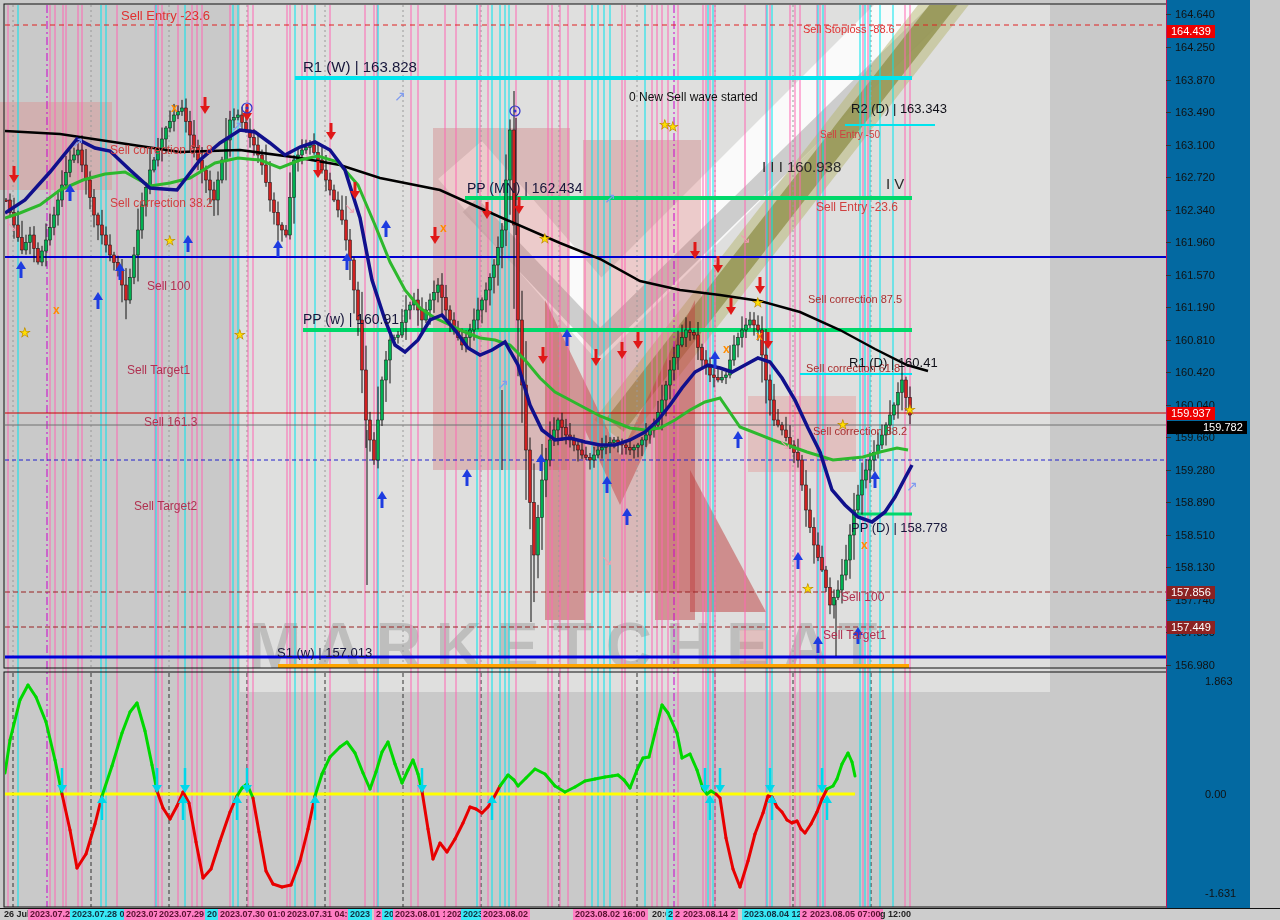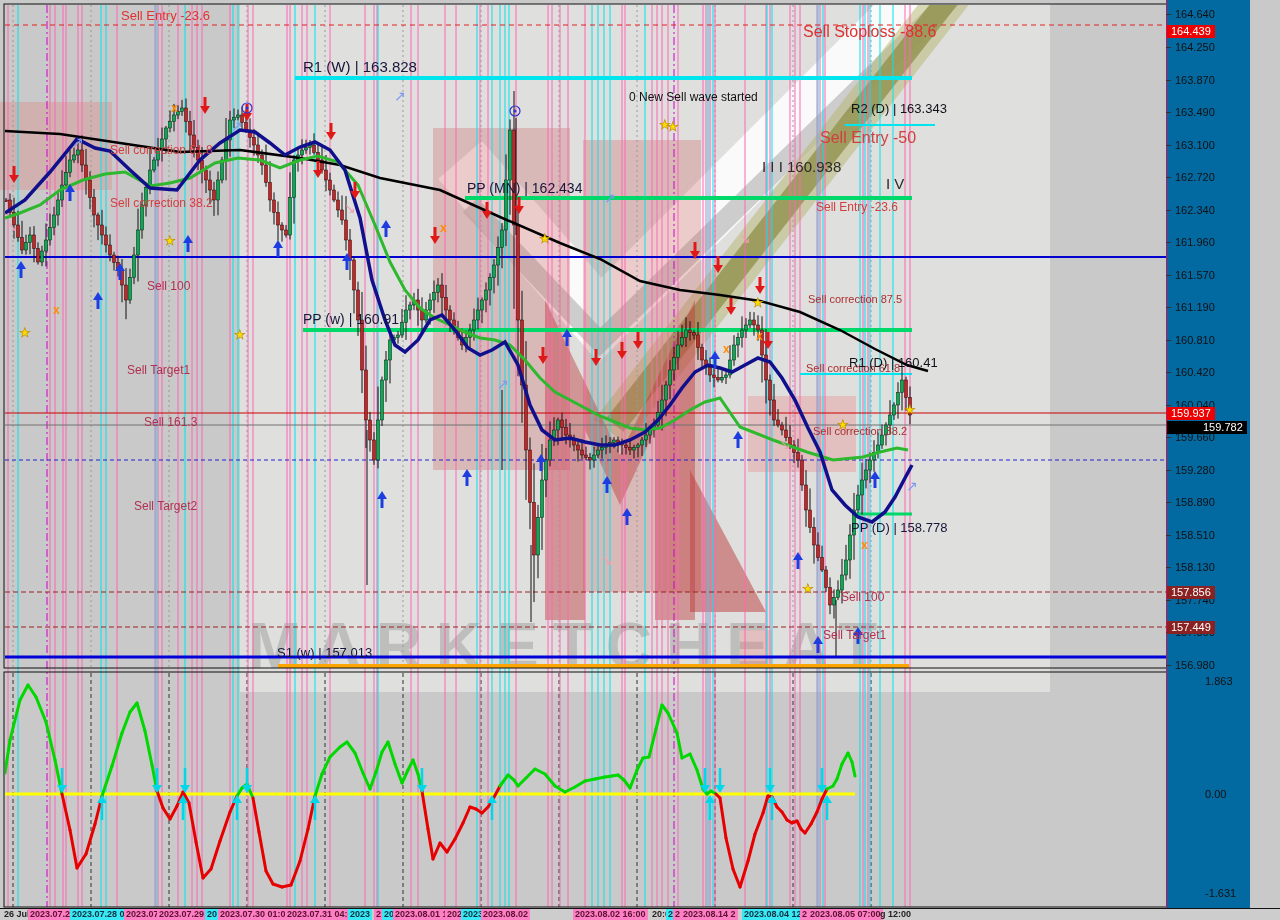--- a/index.html
+++ b/index.html
@@ -931,24 +931,24 @@
       </g>
       <g>
         <rect x="4" y="4" width="1193" height="664" fill="none" stroke="#111" stroke-width="1"></rect>
         <rect x="4" y="672" width="1193" height="235" fill="none" stroke="#111" stroke-width="1"></rect>
       </g>
     </svg>
 
   <div id="annot-layer">
       <div class="ann" style="left: 121px; top: 8px; color: rgb(224, 48, 48); font-size: 13px;">Sell Entry -23.6</div>
       <div class="ann" style="left: 303px; top: 58px; color: rgb(22, 22, 58); font-size: 15px;">R1 (W) | 163.828</div>
-      <div class="ann" style="left: 803px; top: 23px; color: rgb(224, 48, 48); font-size: 16px;">Sell Stoploss -88.6</div>
+      <div class="ann" style="left: 803px; top: 23px; color: rgb(224, 48, 48); font-size: 11px;">Sell Stoploss -88.6</div>
       <div class="ann" style="left: 629px; top: 90px; color: rgb(16, 16, 16); font-size: 12px;">0 New Sell wave started</div>
       <div class="ann" style="left: 851px; top: 101px; color: rgb(16, 16, 24); font-size: 13px;">R2 (D) | 163.343</div>
-      <div class="ann" style="left: 820px; top: 129px; color: rgb(208, 64, 64); font-size: 16px; text-align: right;">Sell Entry -50</div>
+      <div class="ann" style="left: 820px; top: 129px; color: rgb(208, 64, 64); font-size: 10px; text-align: right;">Sell Entry -50</div>
       <div class="ann" style="left: 762px; top: 158px; color: rgb(42, 42, 42); font-size: 15px;">I I I 160.938</div>
       <div class="ann" style="left: 886px; top: 175px; color: rgb(42, 42, 42); font-size: 15px;">I V</div>
       <div class="ann" style="left: 816px; top: 200px; color: rgb(208, 64, 64); font-size: 12px;">Sell Entry -23.6</div>
       <div class="ann" style="left: 467px; top: 180px; color: rgb(22, 22, 58); font-size: 14px;">PP (MN) | 162.434</div>
       <div class="ann" style="left: 808px; top: 293px; color: rgb(168, 48, 48); font-size: 11px;">Sell correction 87.5</div>
       <div class="ann" style="left: 303px; top: 311px; color: rgb(22, 22, 58); font-size: 14px;">PP (w) | 160.91</div>
       <div class="ann" style="left: 806px; top: 362px; color: rgb(168, 48, 48); font-size: 11px;">Sell correction 61.8</div>
       <div class="ann" style="left: 849px; top: 355px; color: rgb(16, 16, 24); font-size: 13px;">R1 (D) | 160.41</div>
       <div class="ann" style="left: 110px; top: 143px; color: rgb(208, 64, 64); font-size: 12px;">Sell correction 61.8</div>
       <div class="ann" style="left: 110px; top: 196px; color: rgb(208, 64, 64); font-size: 12px;">Sell correction 38.2</div>

